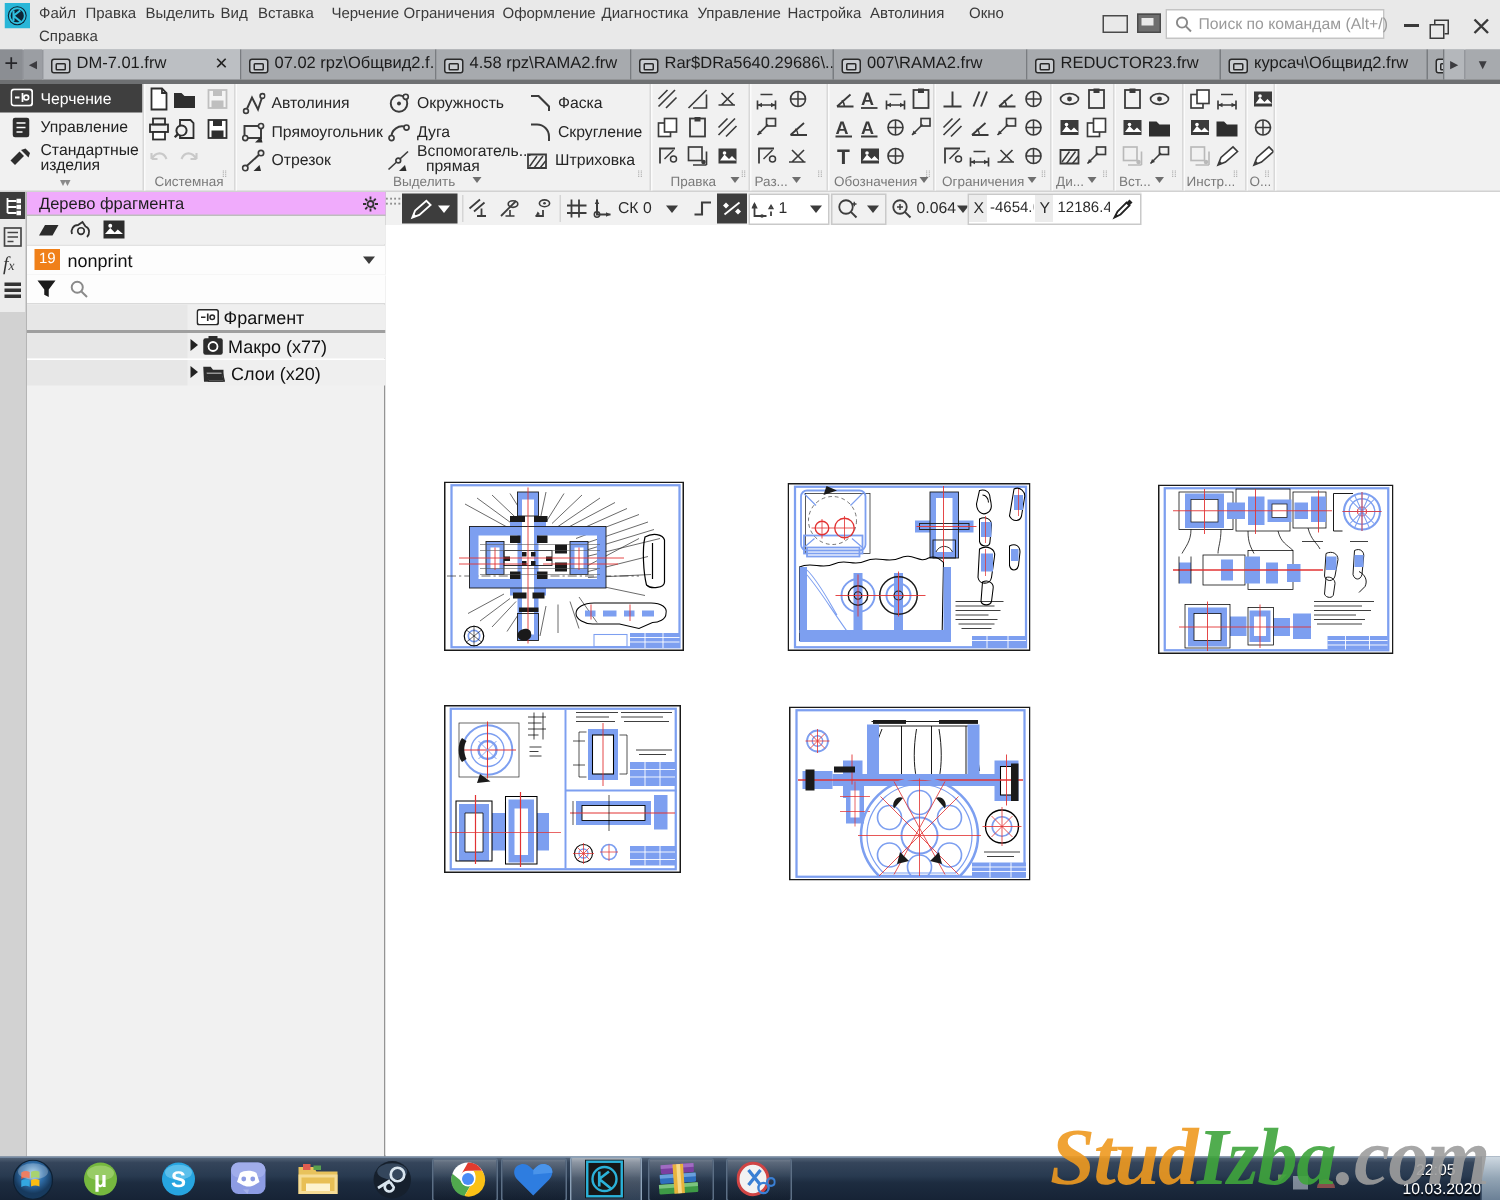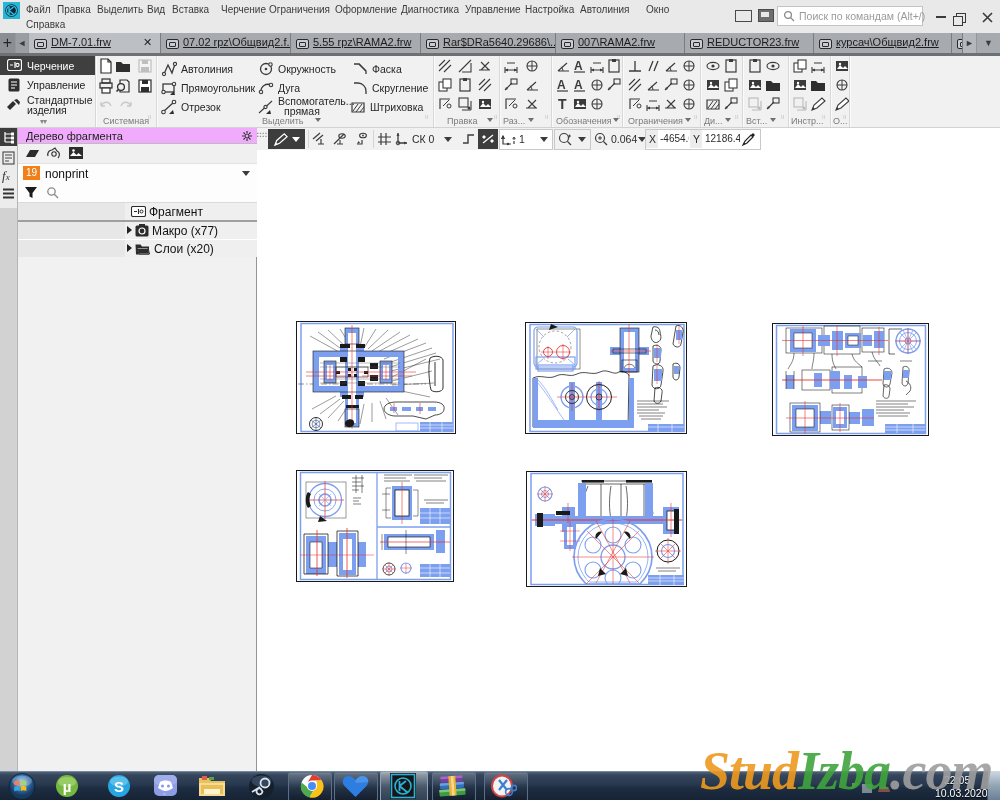--- a/index.html
+++ b/index.html
@@ -6,21 +6,21 @@
   #app{position:relative;width:1000px;height:800px;overflow:hidden;
        font-family:"Liberation Sans",sans-serif;background:#fff;}
   .abs{position:absolute;}
   
   #menubar{left:0;top:0;width:1000px;height:33px;background:#e9e9e9;}
   .mitem{position:absolute;top:4px;font-size:10px;color:#3a3a3a;white-space:nowrap;}
   
   #tabbar{left:0;top:33px;width:1000px;height:20px;background:#94979c;}
   .tab{position:absolute;top:0;height:20px;background:#a7aaae;border-right:1px solid #797c80;
        font-size:11px;color:#1c1c1c;white-space:nowrap;overflow:hidden;}
-  .tab .lbl{position:absolute;left:22px;top:3px;text-decoration:underline;}
+  .tab .lbl{position:absolute;left:22px;top:3px;}
   .tabico{position:absolute;left:5px;top:6px;width:11px;height:8px;border:1px solid #2a2a2a;
           border-radius:2px;background:#c9ccd0;}
   .tabico:after{content:"";position:absolute;left:2px;top:2px;width:5px;height:3px;border:1px solid #2a2a2a;border-radius:1px;}
   #tabsep{left:0;top:53px;width:1000px;height:3px;background:#6e7072;}
   
   #ribbon{left:0;top:56px;width:1000px;height:71px;background:#f1f1f1;border-bottom:1px solid #d2d2d2;}
   .vsep{position:absolute;top:0;width:1px;height:71px;background:#d8d8d8;box-shadow:1px 0 0 #fbfbfb;}
   .glabel{position:absolute;top:60px;font-size:9px;color:#7a7a7a;white-space:nowrap;}
   .garr{position:absolute;top:62px;width:0;height:0;border-left:3.5px solid transparent;
         border-right:3.5px solid transparent;border-top:4px solid #6f6f6f;}
@@ -93,21 +93,21 @@
       <div class="tabico"></div>
         <span class="lbl">DM-7.01.frw</span>
       <span class="abs" style="left:114px;top:3px;font-size:11px;color:#222">✕</span>
     </div>
     <div class="tab" style="left:161px;width:129px">
         <div class="tabico"></div>
         <span class="lbl">07.02 rpz\Общвид2.f...</span>
       </div>
     <div class="tab" style="left:291px;width:129px">
         <div class="tabico"></div>
-        <span class="lbl">5.55 rpz\RAMA2.frw</span>
+        <span class="lbl">4.58 rpz\RAMA2.frw</span>
       </div>
     <div class="tab" style="left:421px;width:134px">
         <div class="tabico"></div>
         <span class="lbl">Rar$DRa5640.29686\...</span>
       </div>
     <div class="tab" style="left:556px;width:128px">
         <div class="tabico"></div>
         <span class="lbl">007\RAMA2.frw</span>
       </div>
     <div class="tab" style="left:685px;width:128px">

